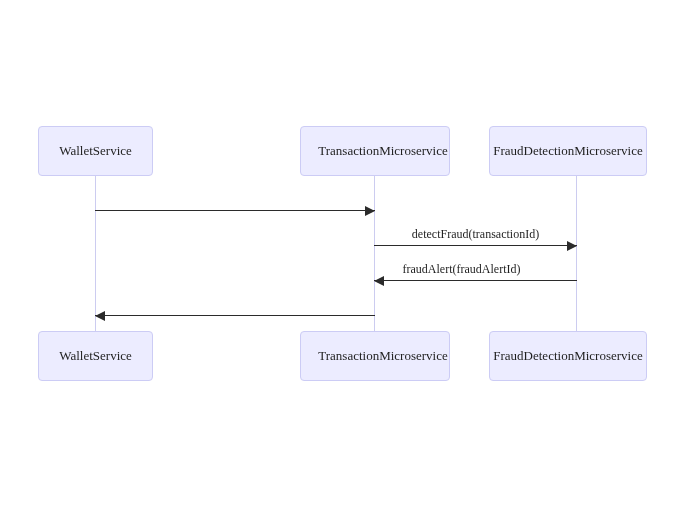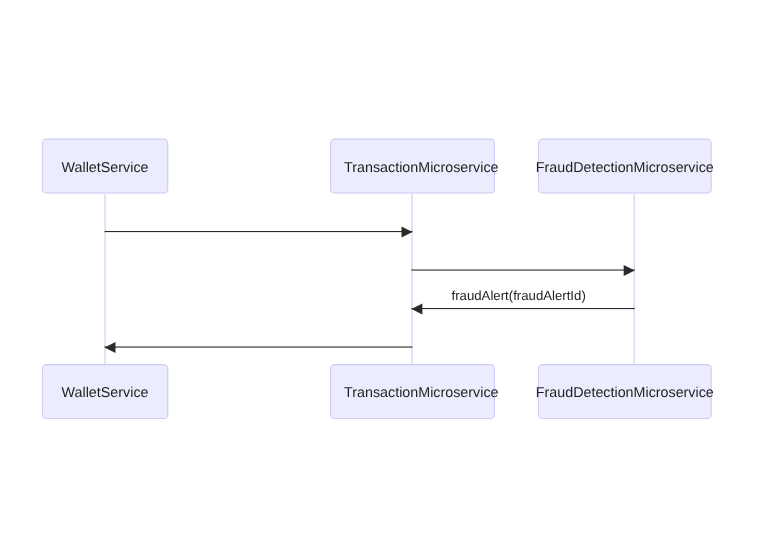--- a/index.html
+++ b/index.html
@@ -3,21 +3,21 @@
 <meta charset="utf-8">
 <style>
   :root {
     --actor-fill: #ececff;
     --actor-border: #ccccf5;
     --lifeline: #ccccf0;
     --arrow: #2b2b2b;
     --text: #1f1f1f;
     --background: #ffffff;
   }
-  * { margin: 0; padding: 0; box-sizing: border-box; }
+  * { margin: 0; padding: 0; box-sizing: border-box; font-family: Liberation Serif, serif; }
   html, body { background: var(--background); }
   .canvas {
     position: relative;
     width: 700px;
     height: 507px;
     background: var(--background);
     font-family: "Liberation Sans", "DejaVu Sans", sans-serif;
     color: var(--text);
     overflow: hidden;
   }
@@ -83,21 +83,21 @@
   
   .m1-line  { left: 95px;  top: 210px; width: 280px; }
   .m1-label { left: 95px;  top: 192px; width: 280px; }
   .m1-head  { left: 365px; top: 206px; }
   
   .m2-line  { left: 374px; top: 245px; width: 203px; }
   .m2-label { left: 374px; top: 227px; width: 203px; }
   .m2-head  { left: 567px; top: 241px; }
   
   .m3-line  { left: 374px; top: 280px; width: 203px; }
-  .m3-label { left: 370px; top: 262px; width: 203px; text-align: center; }
+  .m3-label { left: 360px; top: 262px; width: 203px; text-align: center; }
   .m3-head  { left: 374px; top: 276px; }
   
   .m4-line  { left: 95px;  top: 315px; width: 280px; }
   .m4-label { left: 95px;  top: 297px; width: 280px; }
   .m4-head  { left: 95px;  top: 311px; }
 </style>
 </head>
 <body>
 
 <div class="canvas">
@@ -122,20 +122,21 @@
   <div class="actor-box a2-box a2-bottom">
     <span>TransactionMicroservice</span>
   </div>
   <div class="actor-box a3-box a3-bottom">
     <span>FraudDetectionMicroservice</span>
   </div>
 
   <div class="msg-line m1-line"></div>
   <div class="arrowhead right m1-head"></div>
 
+  <div class="msg-label m2-label">detectFraud(transactionId)</div>
   <div class="msg-line m2-line"></div>
   <div class="arrowhead right m2-head"></div>
 
   <div class="msg-label m3-label">fraudAlert(fraudAlertId)</div>
   <div class="msg-line m3-line"></div>
   <div class="arrowhead left m3-head"></div>
 
   <div class="msg-line m4-line"></div>
   <div class="arrowhead left m4-head"></div>
 

